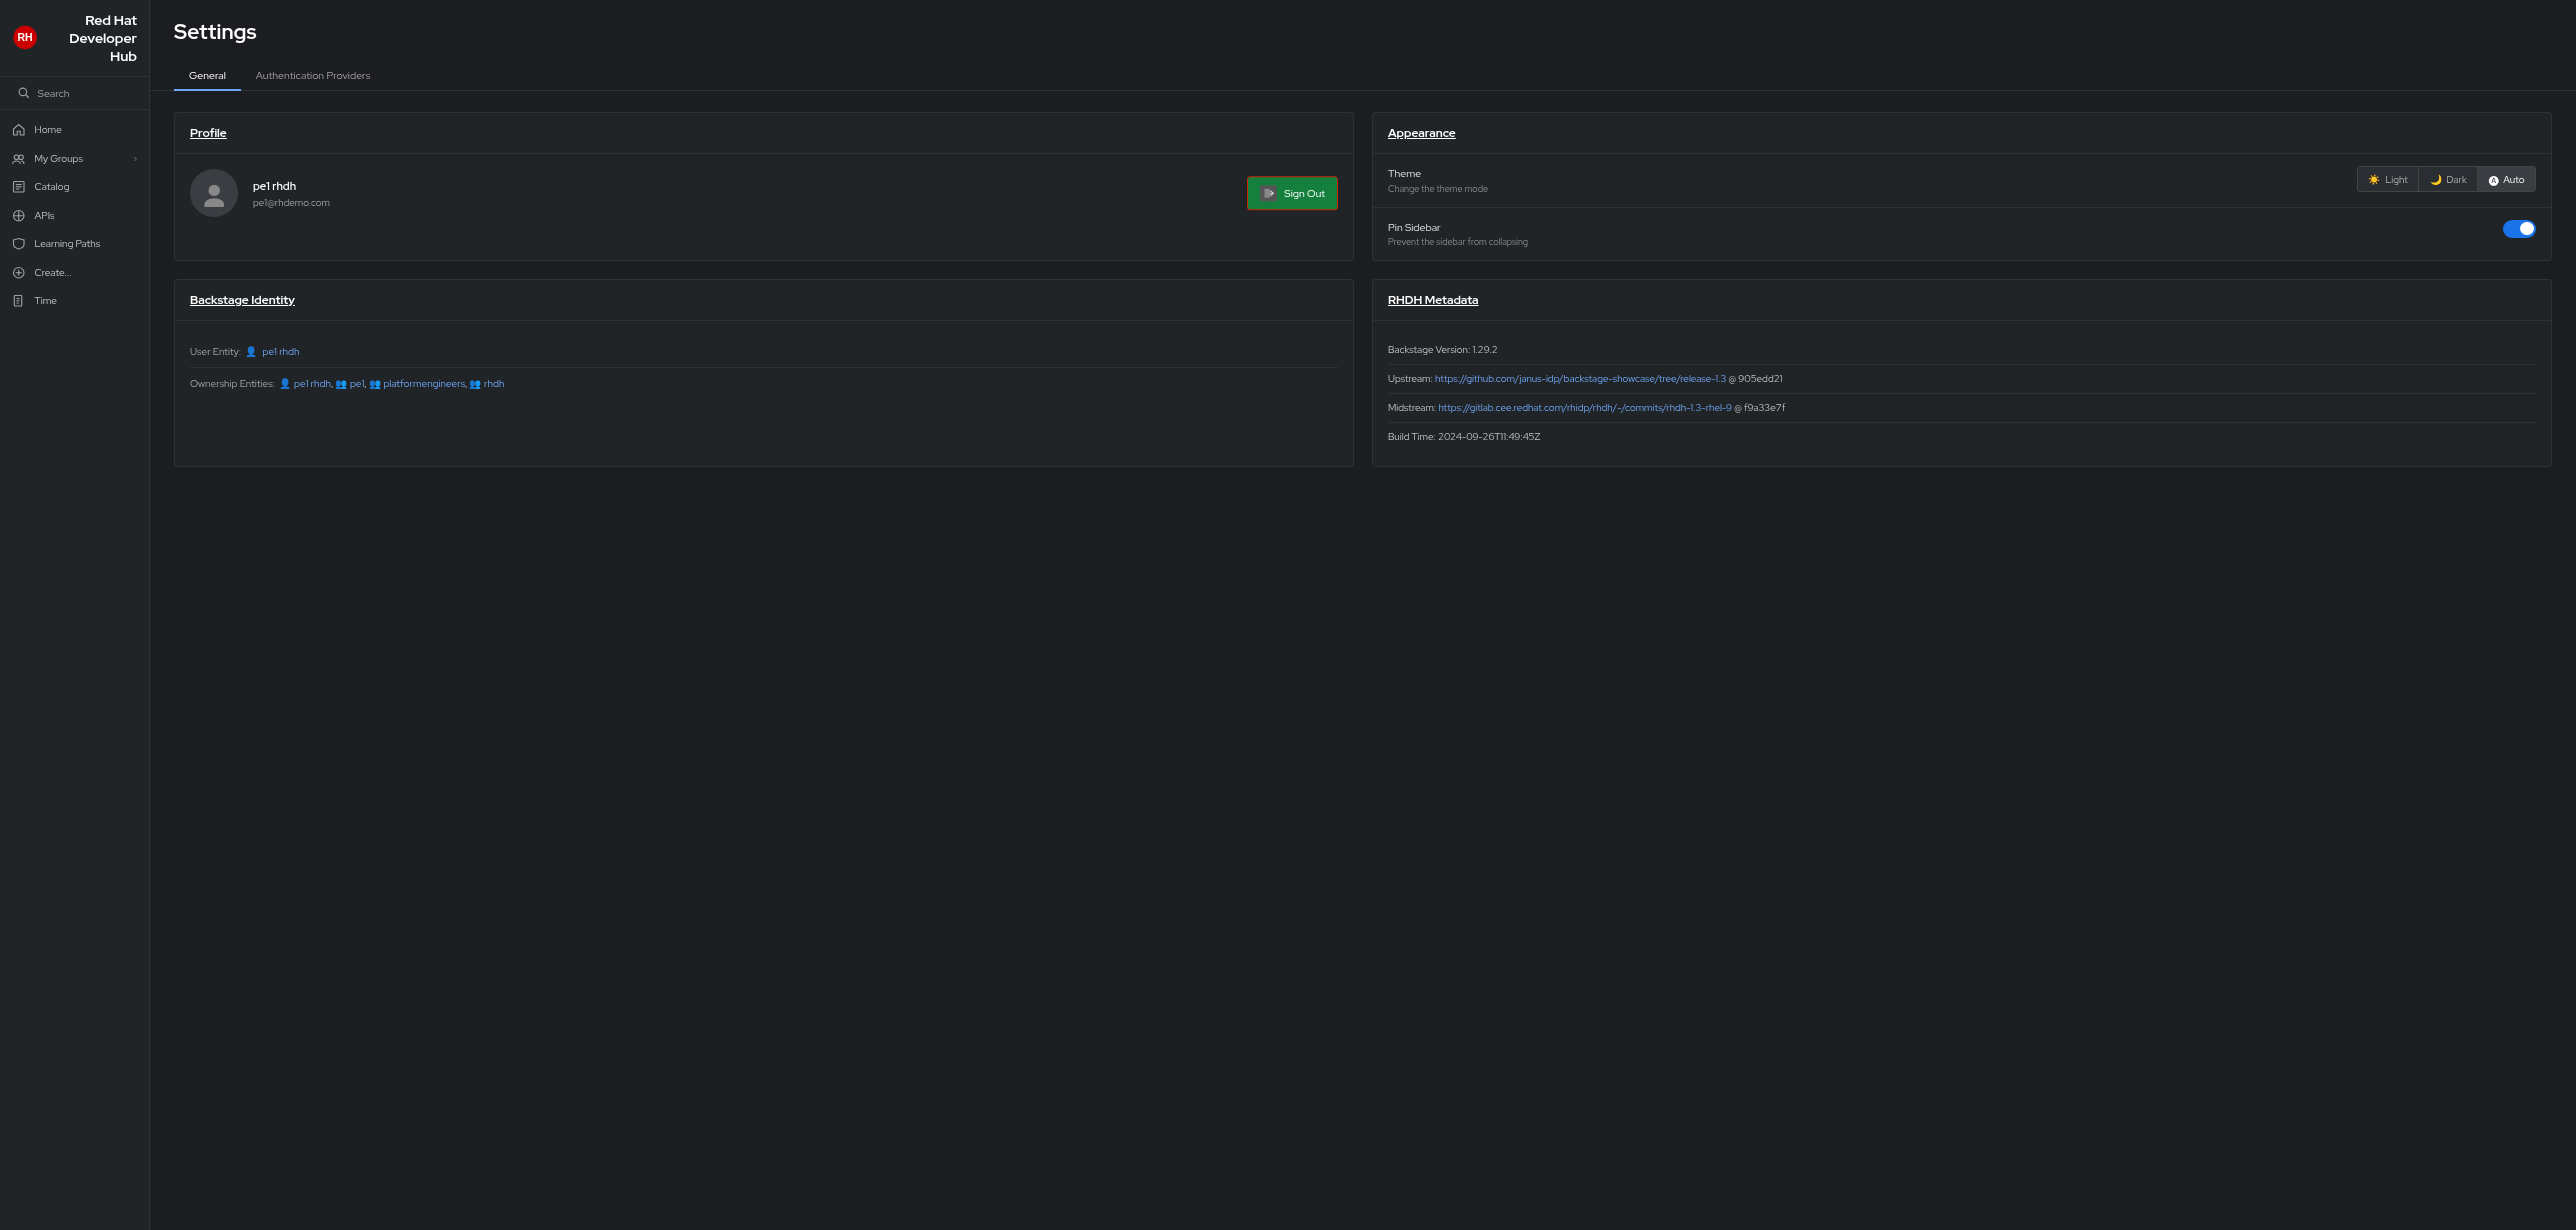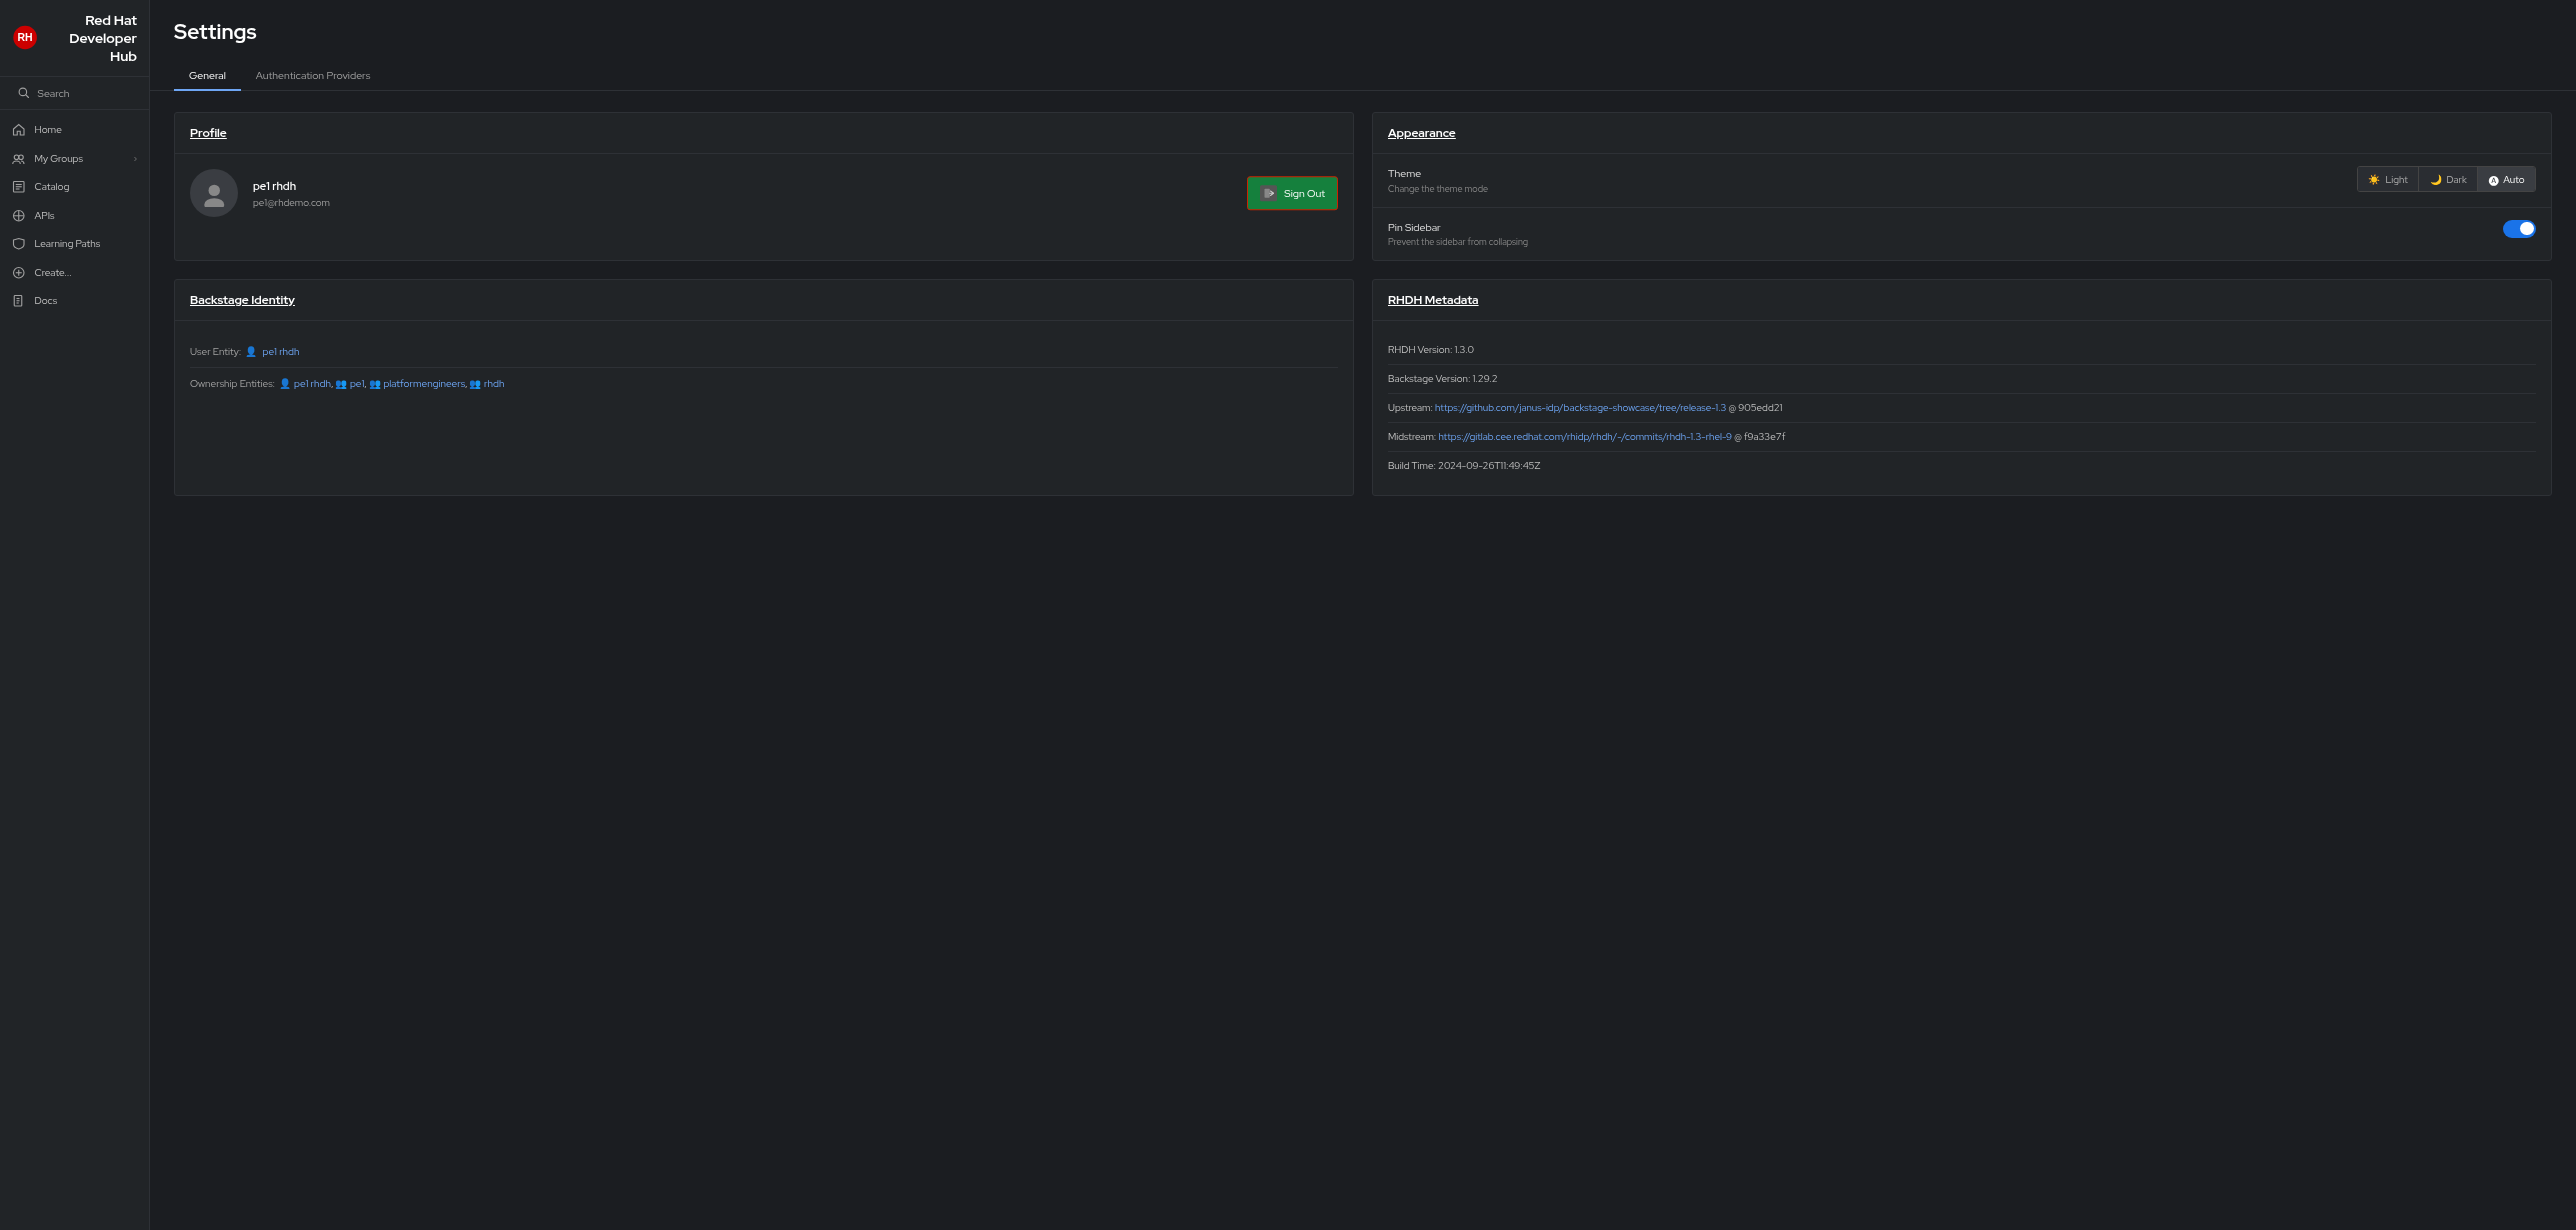--- a/index.html
+++ b/index.html
@@ -423,21 +423,21 @@
       </svg>
       <span>Create...</span>
     </div>
     <div class="nav-item">
       <svg class="nav-icon" viewBox="0 0 18 18" fill="none">
         <rect x="3" y="2" width="10" height="14" rx="1" stroke="#a0a0a0" stroke-width="1.5"></rect>
         <line x1="6" y1="6" x2="10" y2="6" stroke="#a0a0a0" stroke-width="1.5"></line>
         <line x1="6" y1="9" x2="10" y2="9" stroke="#a0a0a0" stroke-width="1.5"></line>
         <line x1="6" y1="12" x2="9" y2="12" stroke="#a0a0a0" stroke-width="1.5"></line>
       </svg>
-      <span>Docs</span>
+      <span>Time</span>
     </div>
   </nav>
 </aside>
 
 <main class="main">
   <div class="page-header">
     <h1 class="page-title">Settings</h1>
     <div class="tabs">
       <div class="tab active">
         <span>General</span>
@@ -529,21 +529,20 @@
             <span class="group-icon-sm">👥</span>
             <a class="identity-link">rhdh</a>
           </span>
         </div>
       </div>
     </div>
 
     <div class="card">
       <div class="card-header">RHDH Metadata</div>
       <div class="card-body">
-        <div class="meta-item">RHDH Version: 1.3.0</div>
         <div class="meta-item">Backstage Version: 1.29.2</div>
         <div class="meta-item">
           Upstream: <a class="meta-link">https://github.com/janus-idp/backstage-showcase/tree/release-1.3</a> @ 905edd21
         </div>
         <div class="meta-item">
           Midstream: <a class="meta-link">https://gitlab.cee.redhat.com/rhidp/rhdh/-/commits/rhdh-1.3-rhel-9</a> @ f9a33e7f
         </div>
         <div class="meta-item">Build Time: 2024-09-26T11:49:45Z</div>
       </div>
     </div>

